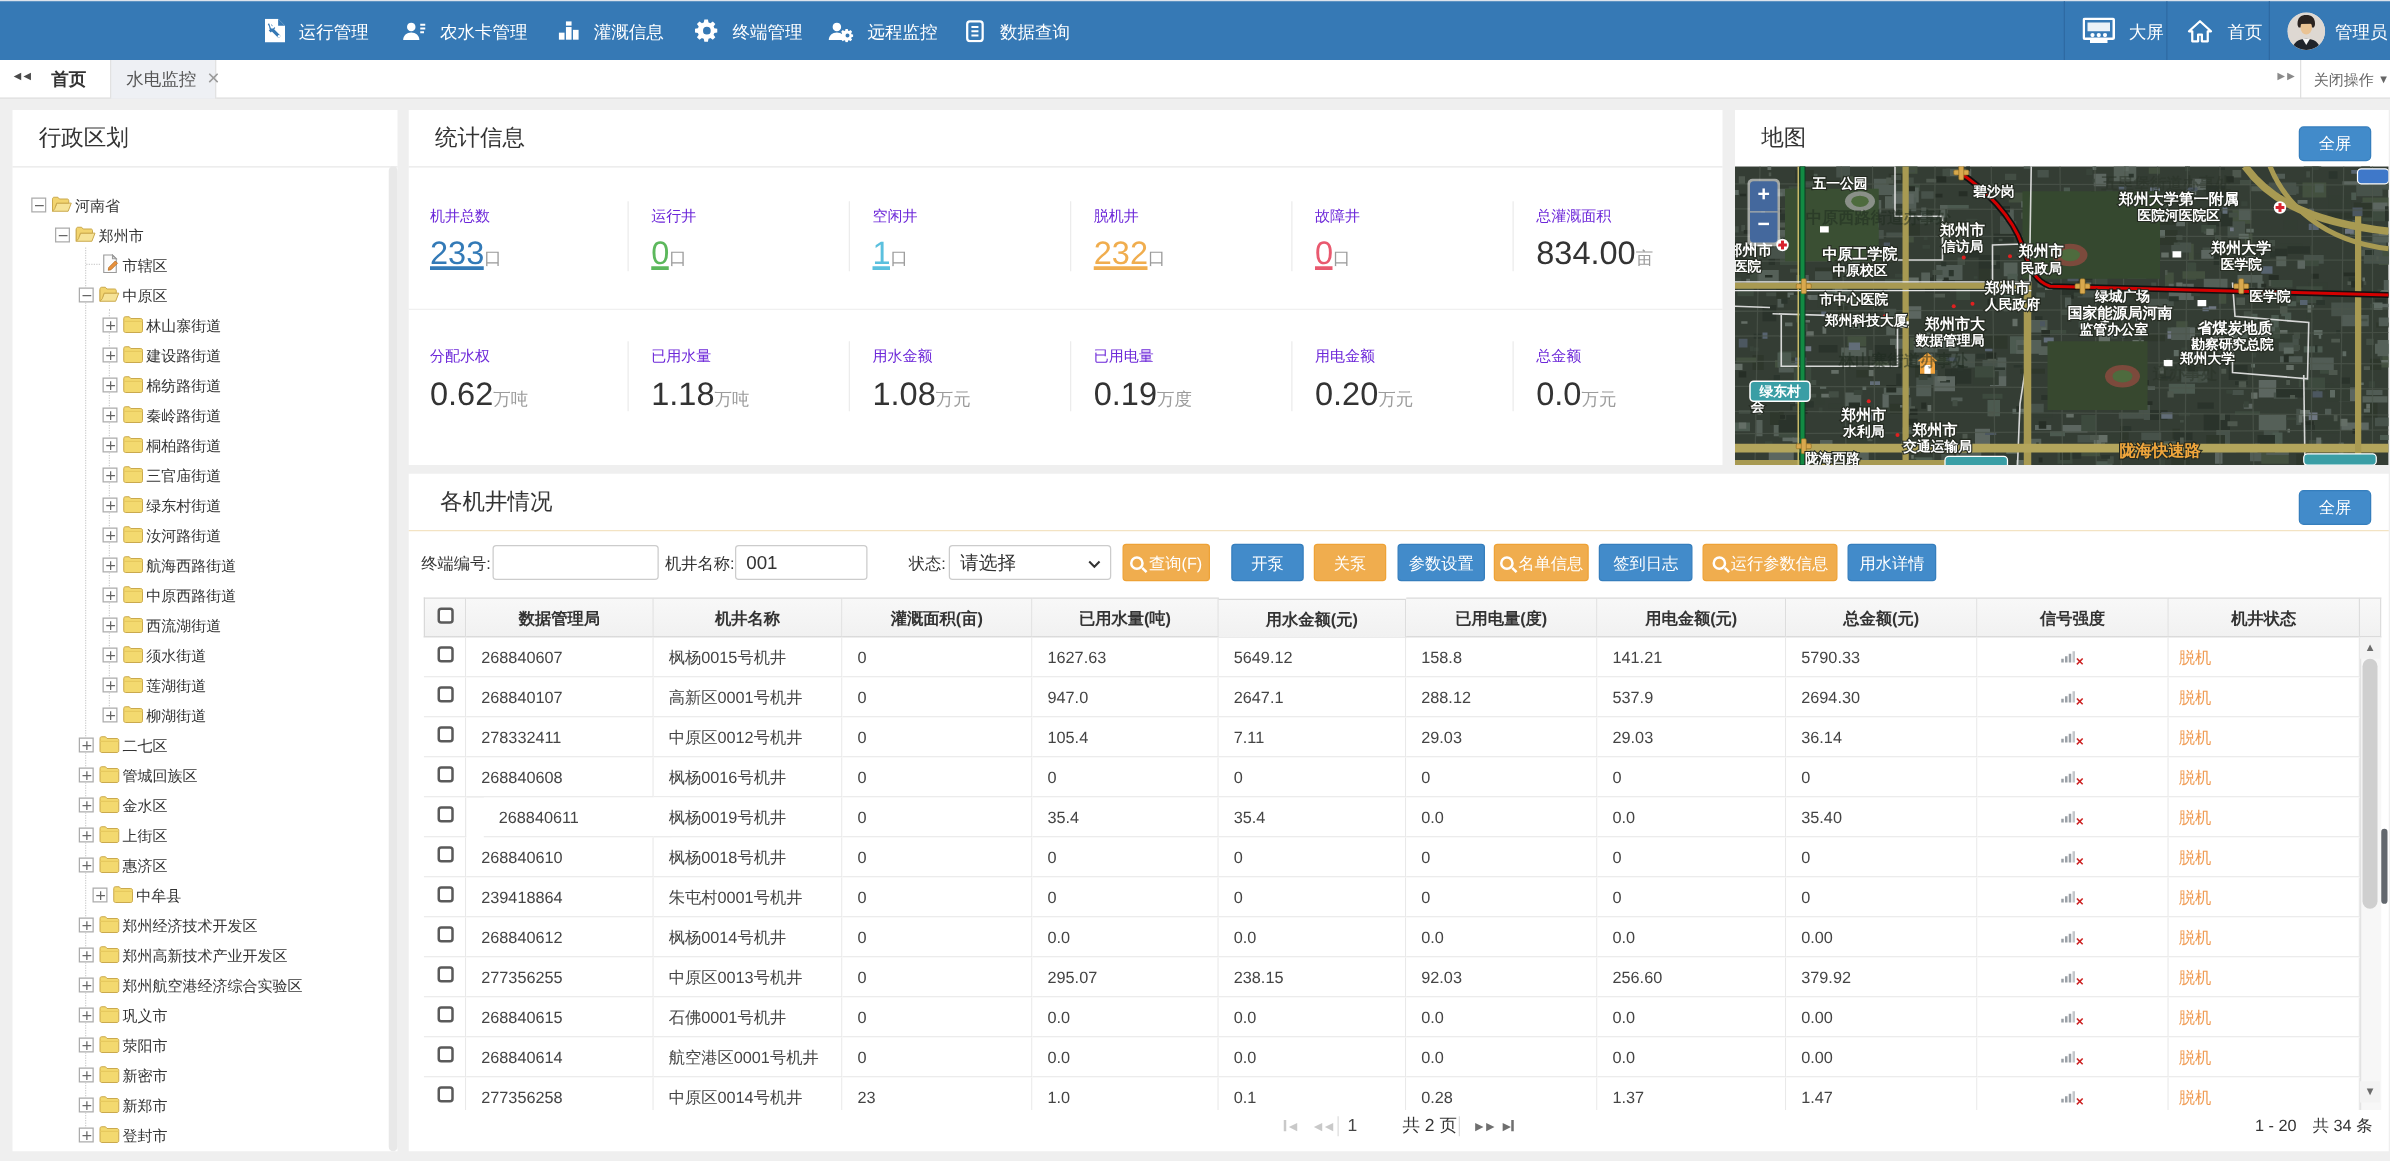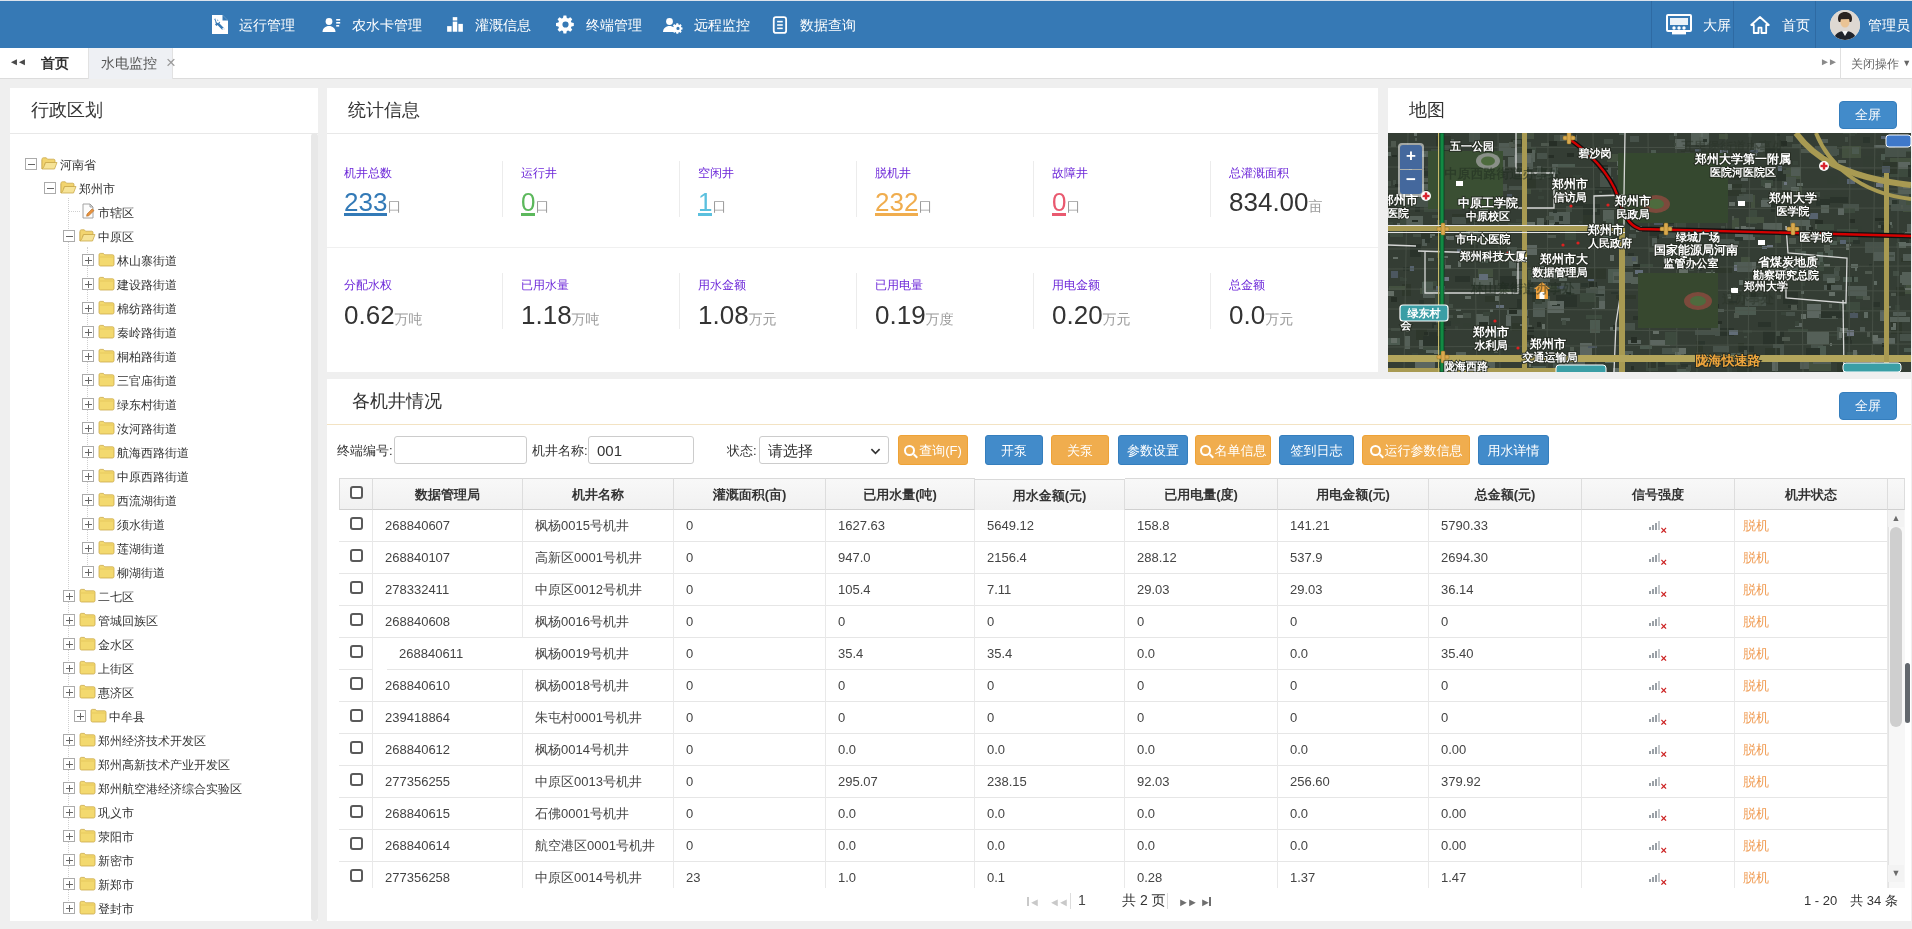--- a/index.html
+++ b/index.html
@@ -1362,21 +1362,21 @@
         <i style="left:6px;height:7px"></i>
         <i style="left:9px;height:9px;background:#c3c7cb"></i>
       </div>
 <div class="gc offl" style="left:1396px;top:0px;width:153px;padding-left:8px">脱机</div>
 <div class="gc" style="left:0;top:32px;width:34px"></div>
 <div class="cb" style="left:11px;top:39px"></div>
 <div class="gc" style="left:34px;top:32px;width:150px">268840107</div>
 <div class="gc" style="left:184px;top:32px;width:151px">高新区0001号机井</div>
 <div class="gc" style="left:335px;top:32px;width:152px">0</div>
 <div class="gc" style="left:487px;top:32px;width:149px">947.0</div>
-<div class="gc" style="left:636px;top:32px;width:150px">2156.4</div>
+<div class="gc" style="left:636px;top:32px;width:150px">2647.1</div>
 <div class="gc" style="left:786px;top:32px;width:153px">288.12</div>
 <div class="gc" style="left:939px;top:32px;width:151px">537.9</div>
 <div class="gc" style="left:1090px;top:32px;width:153px">2694.30</div>
 <div class="gc" style="left:1243px;top:32px;width:153px"></div>
 <div class="sig" style="left:1310px;top:42px">
         <i style="left:0;height:3px"></i>
         <i style="left:3px;height:5px"></i>
         <i style="left:6px;height:7px"></i>
         <i style="left:9px;height:9px;background:#c3c7cb"></i>
       </div>

